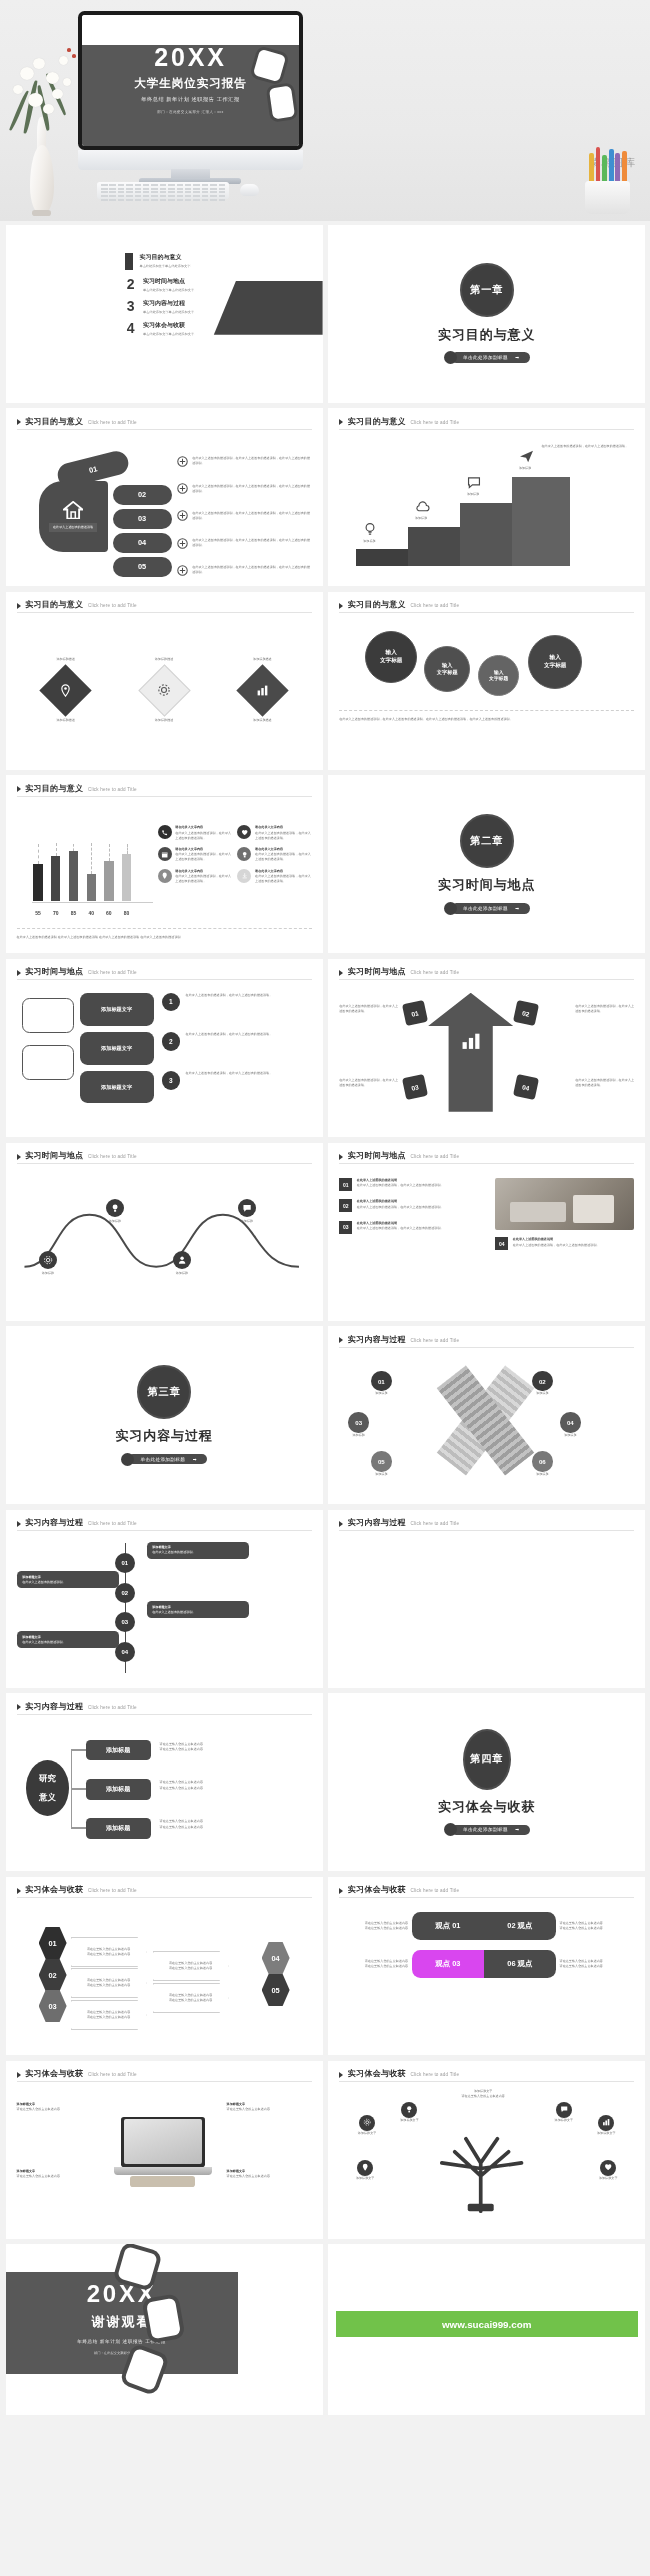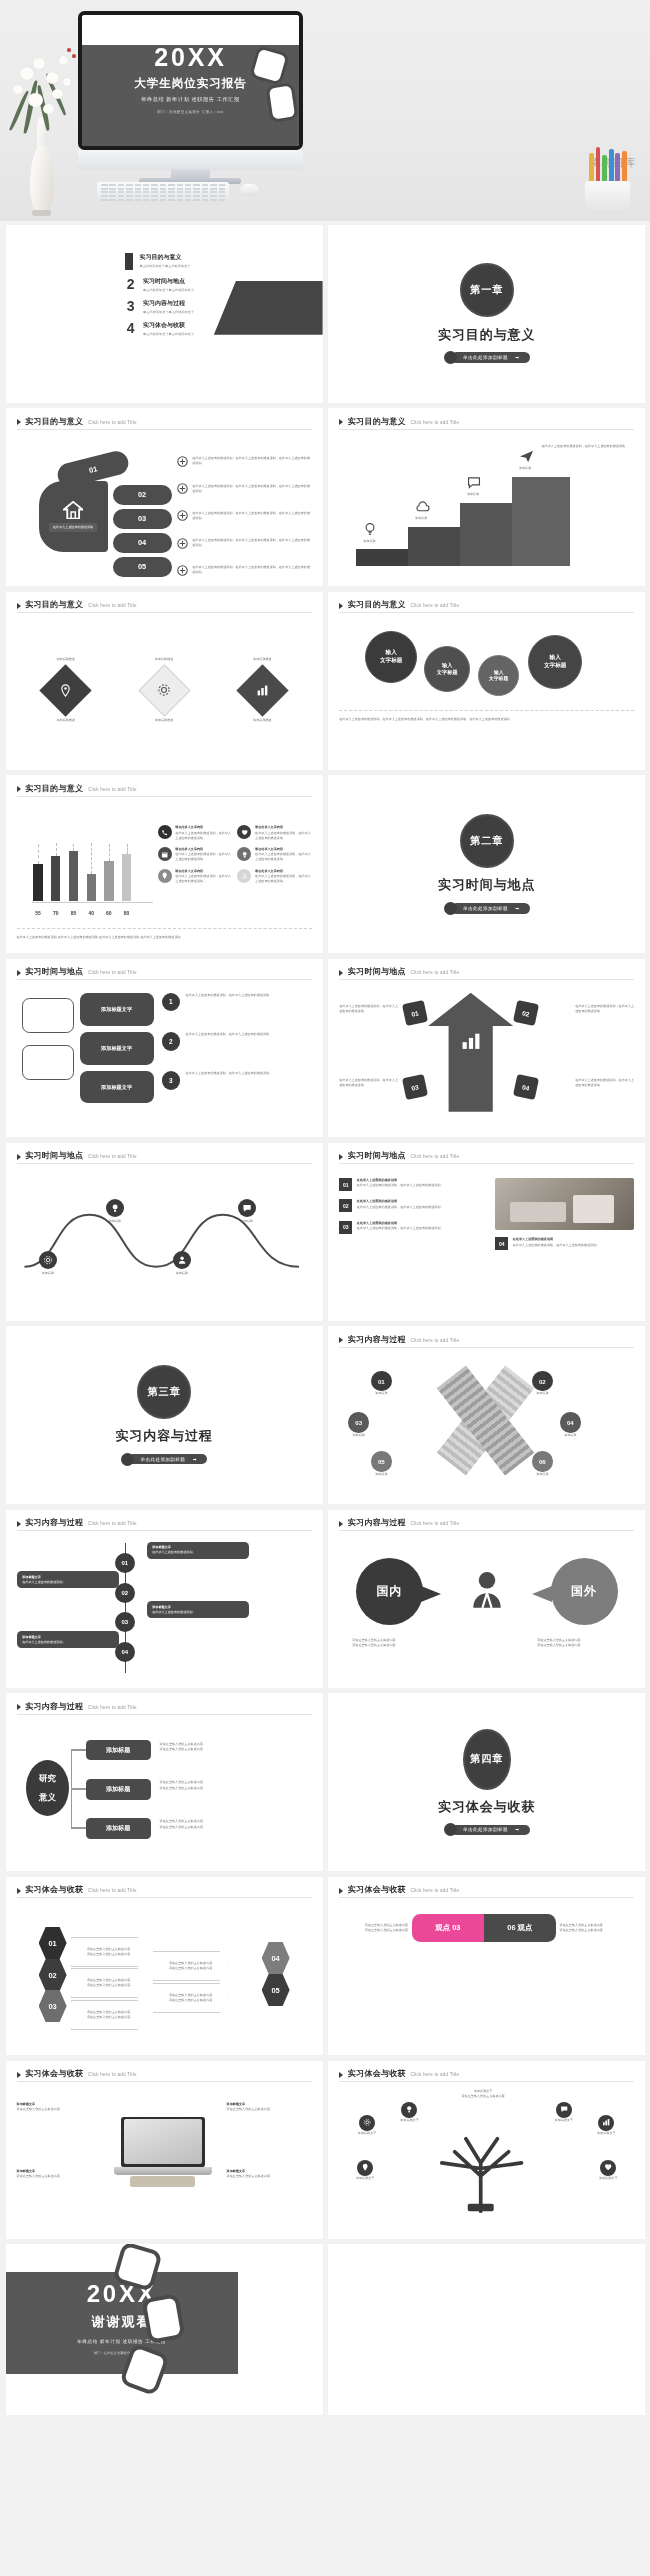--- a/index.html
+++ b/index.html
@@ -785,40 +785,20 @@
           </div>
       </div>
     </div>
 
     <div class="slide">
       <div class="s-head">
           <i class="tri"></i>
         <span class="zh">实习内容与过程</span>
         <span class="en">Click here to add Title</span>
         </div>
-      <div class="body">
-        <div style="position:absolute;left:16.7px;top:20.4px;width:67px;height:67px;border-radius:50%;background:#3a3a3a;display:flex;align-items:center;justify-content:center;">
-          <span style="color:#fff;font-size:12px;font-weight:700;letter-spacing:0.9px;">国内</span>
-          <div style="position:absolute;right:-18.6px;top:28px;width:0;height:0;border-left:20.4px solid #3a3a3a;border-top:8.4px solid transparent;border-bottom:8.4px solid transparent;"></div>
-          </div>
-        <div style="position:absolute;right:16.7px;top:20.4px;width:67px;height:67px;border-radius:50%;background:#7d7d7d;display:flex;align-items:center;justify-content:center;">
-          <span style="color:#fff;font-size:12px;font-weight:700;letter-spacing:0.9px;">国外</span>
-          <div style="position:absolute;left:-18.6px;top:28px;width:0;height:0;border-right:20.4px solid #7d7d7d;border-top:8.4px solid transparent;border-bottom:8.4px solid transparent;"></div>
-          </div>
-        <div style="position:absolute;left:50%;top:32px;transform:translateX(-50%);">
-          <svg width="33" height="39" viewBox="0 0 36 42">
-              <circle cx="18" cy="11" r="9" fill="#4a4a4a"></circle>
-              <path d="M3 41c0-10 6.6-16 15-16s15 6 15 16Z" fill="#4a4a4a"></path>
-              <path d="M18 25 13 41M18 25l5 16" stroke="#fff" stroke-width="2.4"></path>
-            </svg></div>
-        <div class="ph" style="position:absolute;left:13px;top:100px;width:84px;white-space:pre-line;">请在这里输入您的主要叙述内容
-请在这里输入您的主要叙述内容</div>
-        <div class="ph" style="position:absolute;right:13px;top:100px;width:84px;white-space:pre-line;text-align:left;">请在这里输入您的主要叙述内容
-请在这里输入您的主要叙述内容</div>
-      </div>
     </div>
   </div>
 
   <div class="row">
 
     <div class="slide">
       <div class="s-head">
           <i class="tri"></i>
         <span class="zh">实习内容与过程</span>
         <span class="en">Click here to add Title</span>
@@ -896,24 +876,32 @@
       </div>
     </div>
 
     <div class="slide">
       <div class="s-head">
           <i class="tri"></i>
         <span class="zh">实习体会与收获</span>
         <span class="en">Click here to add Title</span>
         </div>
       <div class="body">
+        <div style="display:flex;align-items:center;gap:3.7px;margin-top:7.4px;">
+          <div class="ph" style="width:69px;white-space:pre-line;text-align:right;">请在这里输入您的主要叙述内容
+请在这里输入您的主要叙述内容</div>
+          <div style="width:72px;height:28px;background:#4a4a4a;border-radius:8.4px 0 0 8.4px;color:#fff;font-size:7.4px;font-weight:700;display:flex;align-items:center;justify-content:center;">观点 01</div>
+          <div style="width:72px;height:28px;background:#4a4a4a;border-radius:0 8.4px 8.4px 0;color:#fff;font-size:7.4px;font-weight:700;display:flex;align-items:center;justify-content:center;margin-left:-3.7px;">02 观点</div>
+          <div class="ph" style="width:69px;white-space:pre-line;">请在这里输入您的主要叙述内容
+请在这里输入您的主要叙述内容</div>
+          </div>
         <div style="display:flex;align-items:center;gap:3.7px;margin-top:9.3px;">
           <div class="ph" style="width:69px;white-space:pre-line;text-align:right;">请在这里输入您的主要叙述内容
 请在这里输入您的主要叙述内容</div>
-          <div style="width:72px;height:28px;background:#ec4899;border-radius:8.4px 0 0 8.4px;color:#fff;font-size:7.4px;font-weight:700;display:flex;align-items:center;justify-content:center;">观点 03</div>
+          <div style="width:72px;height:28px;background:#d946ef;border-radius:8.4px 0 0 8.4px;color:#fff;font-size:7.4px;font-weight:700;display:flex;align-items:center;justify-content:center;">观点 03</div>
           <div style="width:72px;height:28px;background:#4a4a4a;border-radius:0 8.4px 8.4px 0;color:#fff;font-size:7.4px;font-weight:700;display:flex;align-items:center;justify-content:center;margin-left:-3.7px;">06 观点</div>
           <div class="ph" style="width:69px;white-space:pre-line;">请在这里输入您的主要叙述内容
 请在这里输入您的主要叙述内容</div>
           </div>
       </div>
     </div>
   </div>
 
   <div class="row">
 
@@ -1027,17 +1015,18 @@
         <div class="fs-thanks">谢谢观看</div>
         <div class="fs-sub">年终总结  新年计划  述职报告  工作汇报</div>
         <div class="fs-meta">部门：在此提交文案部分      汇报人：xxx</div>
       </div>
       <div class="fs-shape" style="left:111px;top:1.9px;width:41px;height:41px;transform:rotate(16deg);"></div>
       <div class="fs-shape" style="left:139px;top:52px;width:37px;height:45px;transform:rotate(-10deg);"></div>
       <div class="fs-shape" style="left:119px;top:104px;width:39px;height:43px;transform:rotate(20deg);"></div>
     </div>
 
     <div class="fslide">
+      <div class="promo2">www.sucai999.com</div>
     </div>
   </div>
 
 </div>
 
 
 </body></html>

